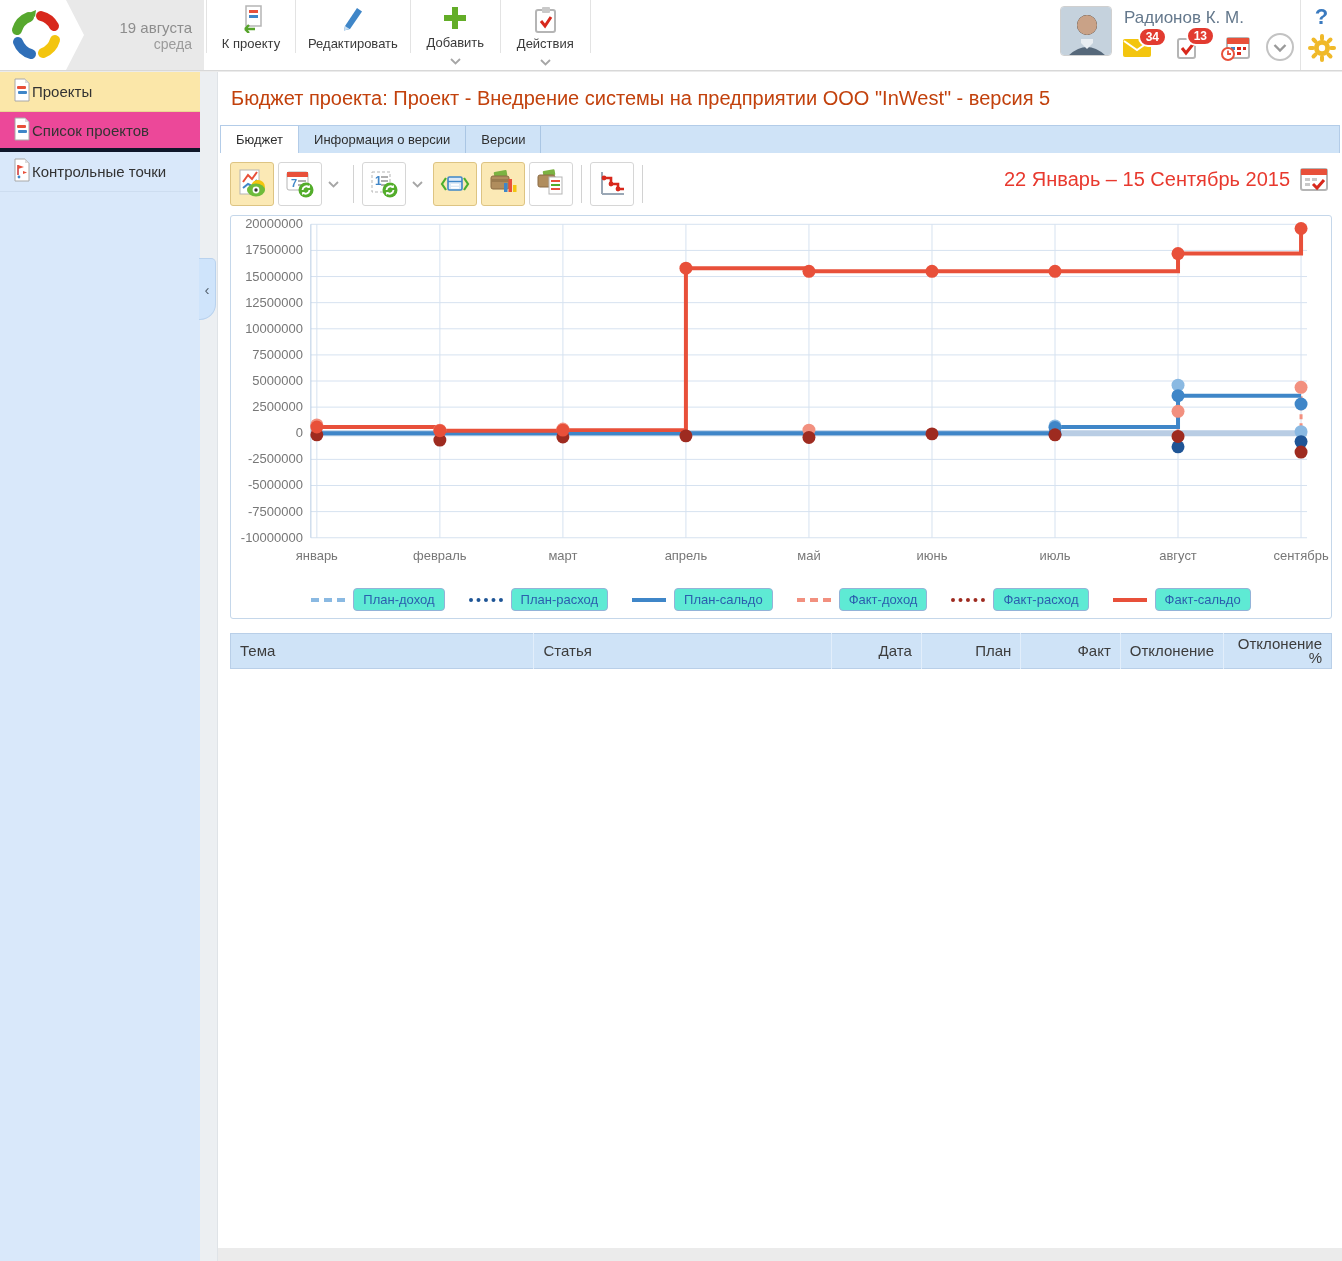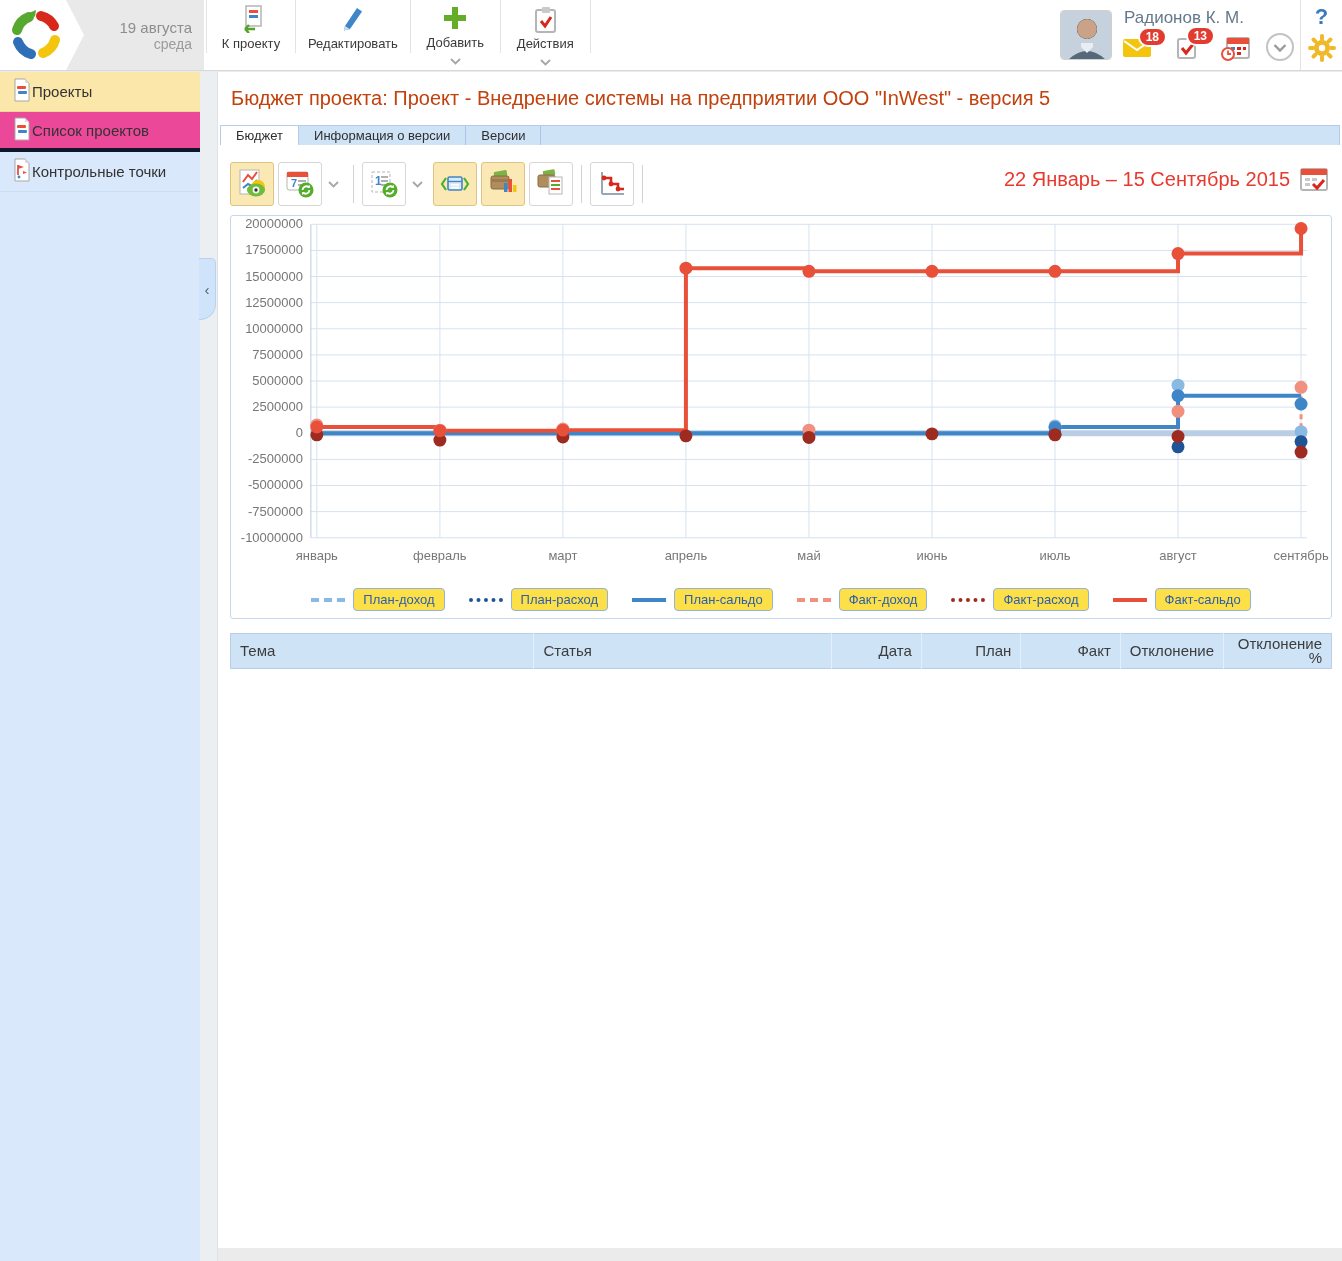--- a/index.html
+++ b/index.html
@@ -13,21 +13,21 @@
  clip-path:polygon(0 0,100% 0,100% 100%,0 100%,18px 50%);
  display:flex;flex-direction:column;justify-content:center;align-items:flex-end;padding-right:12px}
 .datebox .d1{font-size:15px;color:#8d8d8d}
 .datebox .d2{font-size:14px;color:#9b9b9b}
 .actions{position:absolute;left:206px;top:0;height:53px;display:flex}
 .abtn{min-width:90px;padding:0 12px;border-right:1px solid #e3e3e3;display:flex;flex-direction:column;align-items:center;background:#fff;cursor:pointer}
 .abtn:first-child{border-left:1px solid #e3e3e3}
 .abtn .ic{height:33px;display:flex;align-items:flex-end;justify-content:center;padding-top:5px}
 .abtn .lb{font-size:13px;color:#3a3a3a;margin-top:3px;white-space:nowrap}
 .abtn .ch{height:8px;margin-top:1px}
-.userzone{position:absolute;right:46px;top:6px;display:flex;gap:10px;align-items:center}
+.userzone{position:absolute;right:46px;top:6px;display:flex;gap:10px;align-items:flex-start}
 .avatar{width:52px;height:50px;border-radius:4px;overflow:hidden;border:1px solid #d0d0d0;cursor:pointer}
 .ucol{display:flex;flex-direction:column;align-items:flex-start}
 .uname{font-size:17px;color:#64788c;margin:2px 0 4px 2px;cursor:pointer;white-space:nowrap}
 .uicons{display:flex;align-items:center;gap:14px}
 .uic{position:relative;display:inline-flex;cursor:pointer}
 .badge{position:absolute;top:-9px;right:-14px;background:#e23b30;color:#fff;font-size:12px;font-weight:bold;
  border-radius:11px;padding:2px 6px;border:2px solid #fff;line-height:12px}
 .helpcol{position:absolute;right:0;top:0;width:42px;height:70px;border-left:1px solid #e3e3e3;
  display:flex;flex-direction:column;align-items:center;justify-content:space-evenly}
 .help{font-size:22px;font-weight:bold;color:#3a7abf;cursor:pointer}
@@ -37,41 +37,41 @@
 .sitem{height:40px;display:flex;align-items:center;padding-left:12px;gap:0;border-bottom:1px solid #cdddf0;font-size:15px;color:#333;cursor:pointer}
 .sitem.sel{background:#fbe7a9;border-bottom:1px solid #ead793}
 .sitem.sel2{background:#ec4899;border-bottom:4px solid #0f172a}
 .handle{position:absolute;left:199px;top:258px;width:17px;height:62px;background:#cfe4fb;border:1px solid #b9d2ee;border-left:none;
  border-radius:0 5px 16px 0;display:flex;align-items:center;justify-content:center;font-size:15px;color:#55626f;cursor:pointer;z-index:8}
 .gutter{position:absolute;left:200px;top:72px;width:18px;height:1189px;background:#eceff2;border-right:1px solid #dfe3e7}
 
 
 .content{position:absolute;left:218px;top:72px;width:1124px;height:1176px;background:#fff}
 .ptitle{padding:15px 0 0 13px;font-size:20px;color:#c2410c}
-.tabs{position:absolute;left:2px;top:53px;right:2px;height:20px;background:#cfe3f7;border:1px solid #b3cce8;border-bottom:none;display:flex}
+.tabs{position:absolute;left:2px;top:53px;right:2px;height:28px;background:#cfe3f7;border:1px solid #b3cce8;border-bottom:none;display:flex}
 .tab{display:flex;align-items:center;padding:0 15px;font-size:13px;color:#2e2e2e;cursor:pointer;border-right:1px solid #aac6e4}
 .tab.active{background:#fff;border-right:1px solid #b3cce8}
 .panel{position:absolute;left:2px;top:81px;width:1120px;height:1095px;background:#fff}
 
 
 .ptoolbar{position:absolute;left:10px;top:8px;display:flex;align-items:center;height:46px}
 .tbtn{width:44px;height:44px;border:1px solid #d6d6d6;border-radius:3px;display:flex;align-items:center;justify-content:center;background:#fff;margin-right:4px;cursor:pointer}
 .tbtn.on{background:#fbe9b5;border-color:#ddc483}
 .tch{margin:0 10px 0 2px;cursor:pointer;display:flex}
 .tsep{width:1px;height:38px;background:#d2d2d2;margin:0 8px 0 4px}
 .period{position:absolute;right:12px;top:14px;display:flex;align-items:center;gap:10px}
 .ptext{font-size:20px;color:#e8392e}
 .pcal{cursor:pointer;display:flex}
 
 
 .chartbox{position:absolute;left:10px;top:62px;width:1102px;height:404px;border:1px solid #c5d7ea;border-radius:3px;background:#fff}
 .legend{position:absolute;left:0;right:0;bottom:7px;display:flex;justify-content:center;align-items:center;gap:24px}
 .litem{display:flex;align-items:center;gap:8px}
 .lsample{width:34px;height:0}
-.lbtn{background:#fde047;border:1px solid #93b3d8;border-radius:4px;padding:3px 9px;font-size:13px;color:#2b5fae;cursor:pointer;white-space:nowrap}
+.lbtn{background:#5eead4;border:1px solid #93b3d8;border-radius:4px;padding:3px 9px;font-size:13px;color:#2b5fae;cursor:pointer;white-space:nowrap}
 
 
 .btable{position:absolute;left:10px;top:480px;width:1102px;border-collapse:collapse;font-size:15px;border:1px solid #b9cfe8}
 .btable th{background:#cfe3f7;color:#3c3c3c;font-weight:normal;padding:3px 9px;text-align:right;border-right:1px solid #e2eefb;height:34px;vertical-align:middle;line-height:14px}
 .btable th.al{text-align:left}
 .btable th:last-child{border-right:none}
 </style>
 </head>
 <body>
 
@@ -153,21 +153,21 @@
         </svg>
     </div>
     <div class="ucol">
       <div class="uname">Радионов К. М.</div>
       <div class="uicons">
         <span class="uic">
           <svg width="31" height="23">
               <rect x="1" y="3" width="28" height="18" rx="2" fill="#f3c50f"></rect>
           <path d="M2 5 l13 9 13 -9" stroke="#fff" stroke-width="2" fill="none"></path>
             </svg>
-          <span class="badge">18</span>
+          <span class="badge">34</span>
         </span>
         <span class="uic" style="margin-left:8px">
           <svg width="26" height="26">
               <rect x="3" y="4" width="17" height="19" rx="2" fill="#fff" stroke="#b5b5b5" stroke-width="2"></rect>
           <path d="M7 13 l4 5 8 -10" stroke="#d8281c" stroke-width="3" fill="none"></path>
             </svg>
           <span class="badge">13</span>
         </span>
         <span class="uic" style="margin-left:6px">
           <svg width="30" height="26">

